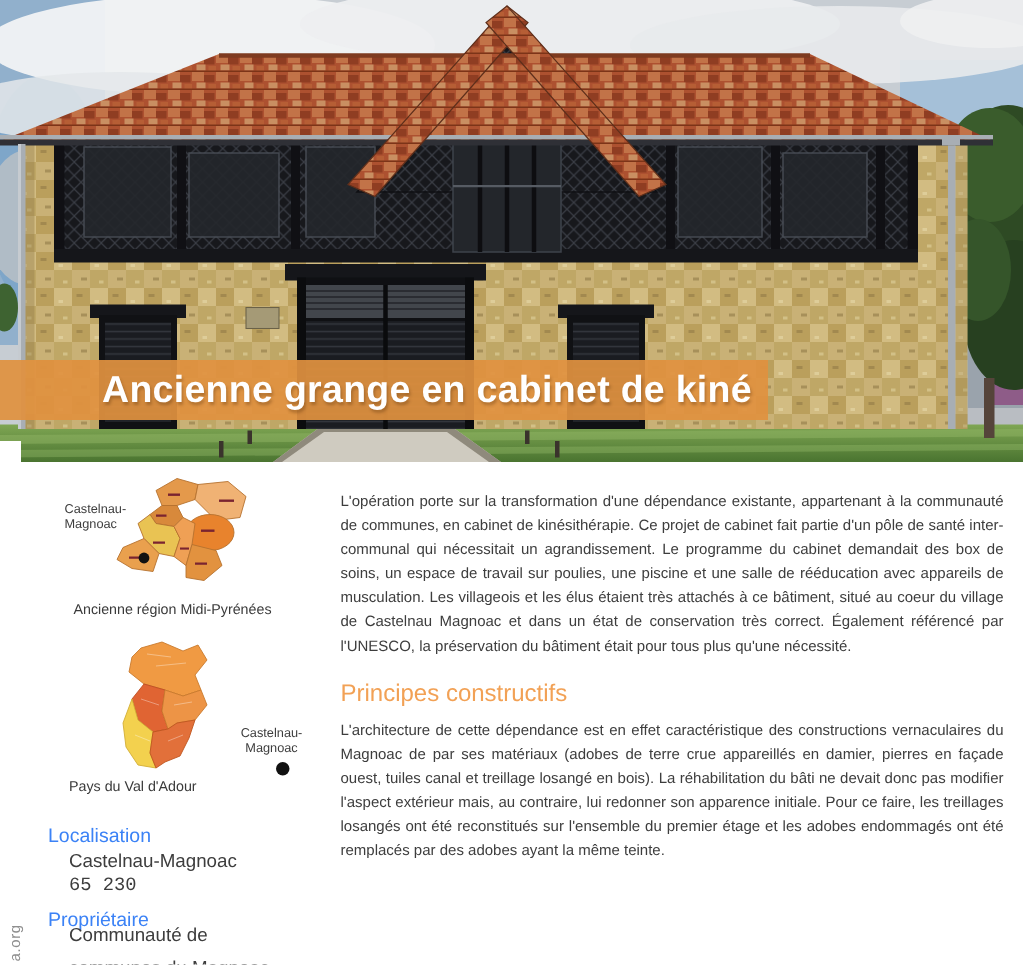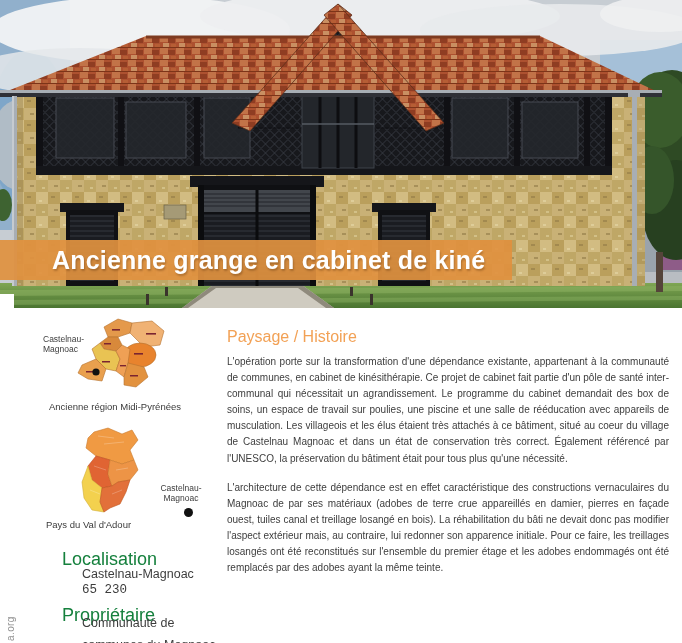--- a/index.html
+++ b/index.html
@@ -5,37 +5,37 @@
   html,body{margin:0;padding:0;background:#fff;}
   body{width:682px;height:643px;position:relative;overflow:hidden;
        font-family:"Liberation Sans","DejaVu Sans",sans-serif;color:#3D3D3D;}
 
   
   .photo{position:absolute;left:0;top:0;width:682px;height:308px;}
 
   
   .banner{position:absolute;left:0;top:240px;width:512px;height:40px;
           background:rgba(224,145,63,0.93);display:flex;align-items:center;
-          box-sizing:border-box;padding-left:52px;}
+          box-sizing:border-box;padding-left:68px;}
   .banner-title{color:#fff;font-size:25px;font-weight:bold;white-space:nowrap;
                 letter-spacing:0.2px;text-shadow:1px 2px 2px rgba(60,30,0,0.28);}
 
   
   .map1{position:absolute;left:74px;top:315px;width:95px;height:84px;}
   .map2{position:absolute;left:74px;top:426px;width:78px;height:92px;}
   .map-label{position:absolute;font-size:8.5px;line-height:10px;color:#3D3D3D;}
   .map1-label{left:43px;top:334px;}
   .map2-label{left:158px;top:483px;width:46px;text-align:center;}
   .map-caption{position:absolute;font-size:9.5px;color:#3A3A3A;}
   .caption1{left:38px;top:401px;width:154px;text-align:center;}
   .caption2{left:46px;top:519px;}
   .dot2{position:absolute;left:184px;top:508px;width:9px;height:9px;border-radius:50%;background:#111;}
 
-  .sb-heading{position:absolute;left:62px;font-size:18px;color:#15803d;}
-  .sb-text{position:absolute;left:46px;font-size:12.5px;color:#3D3D3D;margin-left:36px;}
+  .sb-heading{position:absolute;left:32px;font-size:13px;color:#3b82f6;}
+  .sb-text{position:absolute;left:46px;font-size:12.5px;color:#3D3D3D;}
   .loc-h{top:549px;} .loc-1{top:567px;} .loc-2{top:583px;font-family:Liberation Mono, monospace;}
   .prop-h{top:605px;} .prop-1{top:616px;} .prop-2{top:638px;}
 
   .vtext{position:absolute;left:5px;top:641px;transform:rotate(-90deg);
          transform-origin:0 0;font-size:10px;color:#8F8F8F;letter-spacing:0.4px;white-space:nowrap;}
 
   
   .main{position:absolute;left:227px;top:327px;width:442px;}
   .section-heading{margin:0 0 8px 0;font-size:16px;font-weight:normal;
                    color:#F2A155;line-height:19px;}
@@ -249,16 +249,16 @@
 <div class="sb-text loc-1">Castelnau-Magnoac</div>
 <div class="sb-text loc-2">65 230</div>
 
 <div class="sb-heading prop-h">Propriétaire</div>
 <div class="sb-text prop-1">Communauté de</div>
 <div class="sb-text prop-2">communes du Magnoac</div>
 
 <div class="vtext">a.org</div>
 
 <div class="main">
-  <h2 class="section-heading">Paysage / Histoire</h2>
   <p class="section-body">L'opération porte sur la transformation d'une dépendance existante, appartenant à la communauté de communes, en cabinet de kinésithérapie. Ce projet de cabinet fait partie d'un pôle de santé inter-communal qui nécessitait un agrandissement. Le programme du cabinet demandait des box de soins, un espace de travail sur poulies, une piscine et une salle de rééducation avec appareils de musculation. Les villageois et les élus étaient très attachés à ce bâtiment, situé au coeur du village de Castelnau Magnoac et dans un état de conservation très correct. Également référencé par l'UNESCO, la préservation du bâtiment était pour tous plus qu'une nécessité.</p>
+  <h2 class="section-heading">Principes constructifs</h2>
   <p class="section-body">L'architecture de cette dépendance est en effet caractéristique des constructions vernaculaires du Magnoac de par ses matériaux (adobes de terre crue appareillés en damier, pierres en façade ouest, tuiles canal et treillage losangé en bois). La réhabilitation du bâti ne devait donc pas modifier l'aspect extérieur mais, au contraire, lui redonner son apparence initiale. Pour ce faire, les treillages losangés ont été reconstitués sur l'ensemble du premier étage et les adobes endommagés ont été remplacés par des adobes ayant la même teinte.</p>
 </div>
 
 </body></html>

